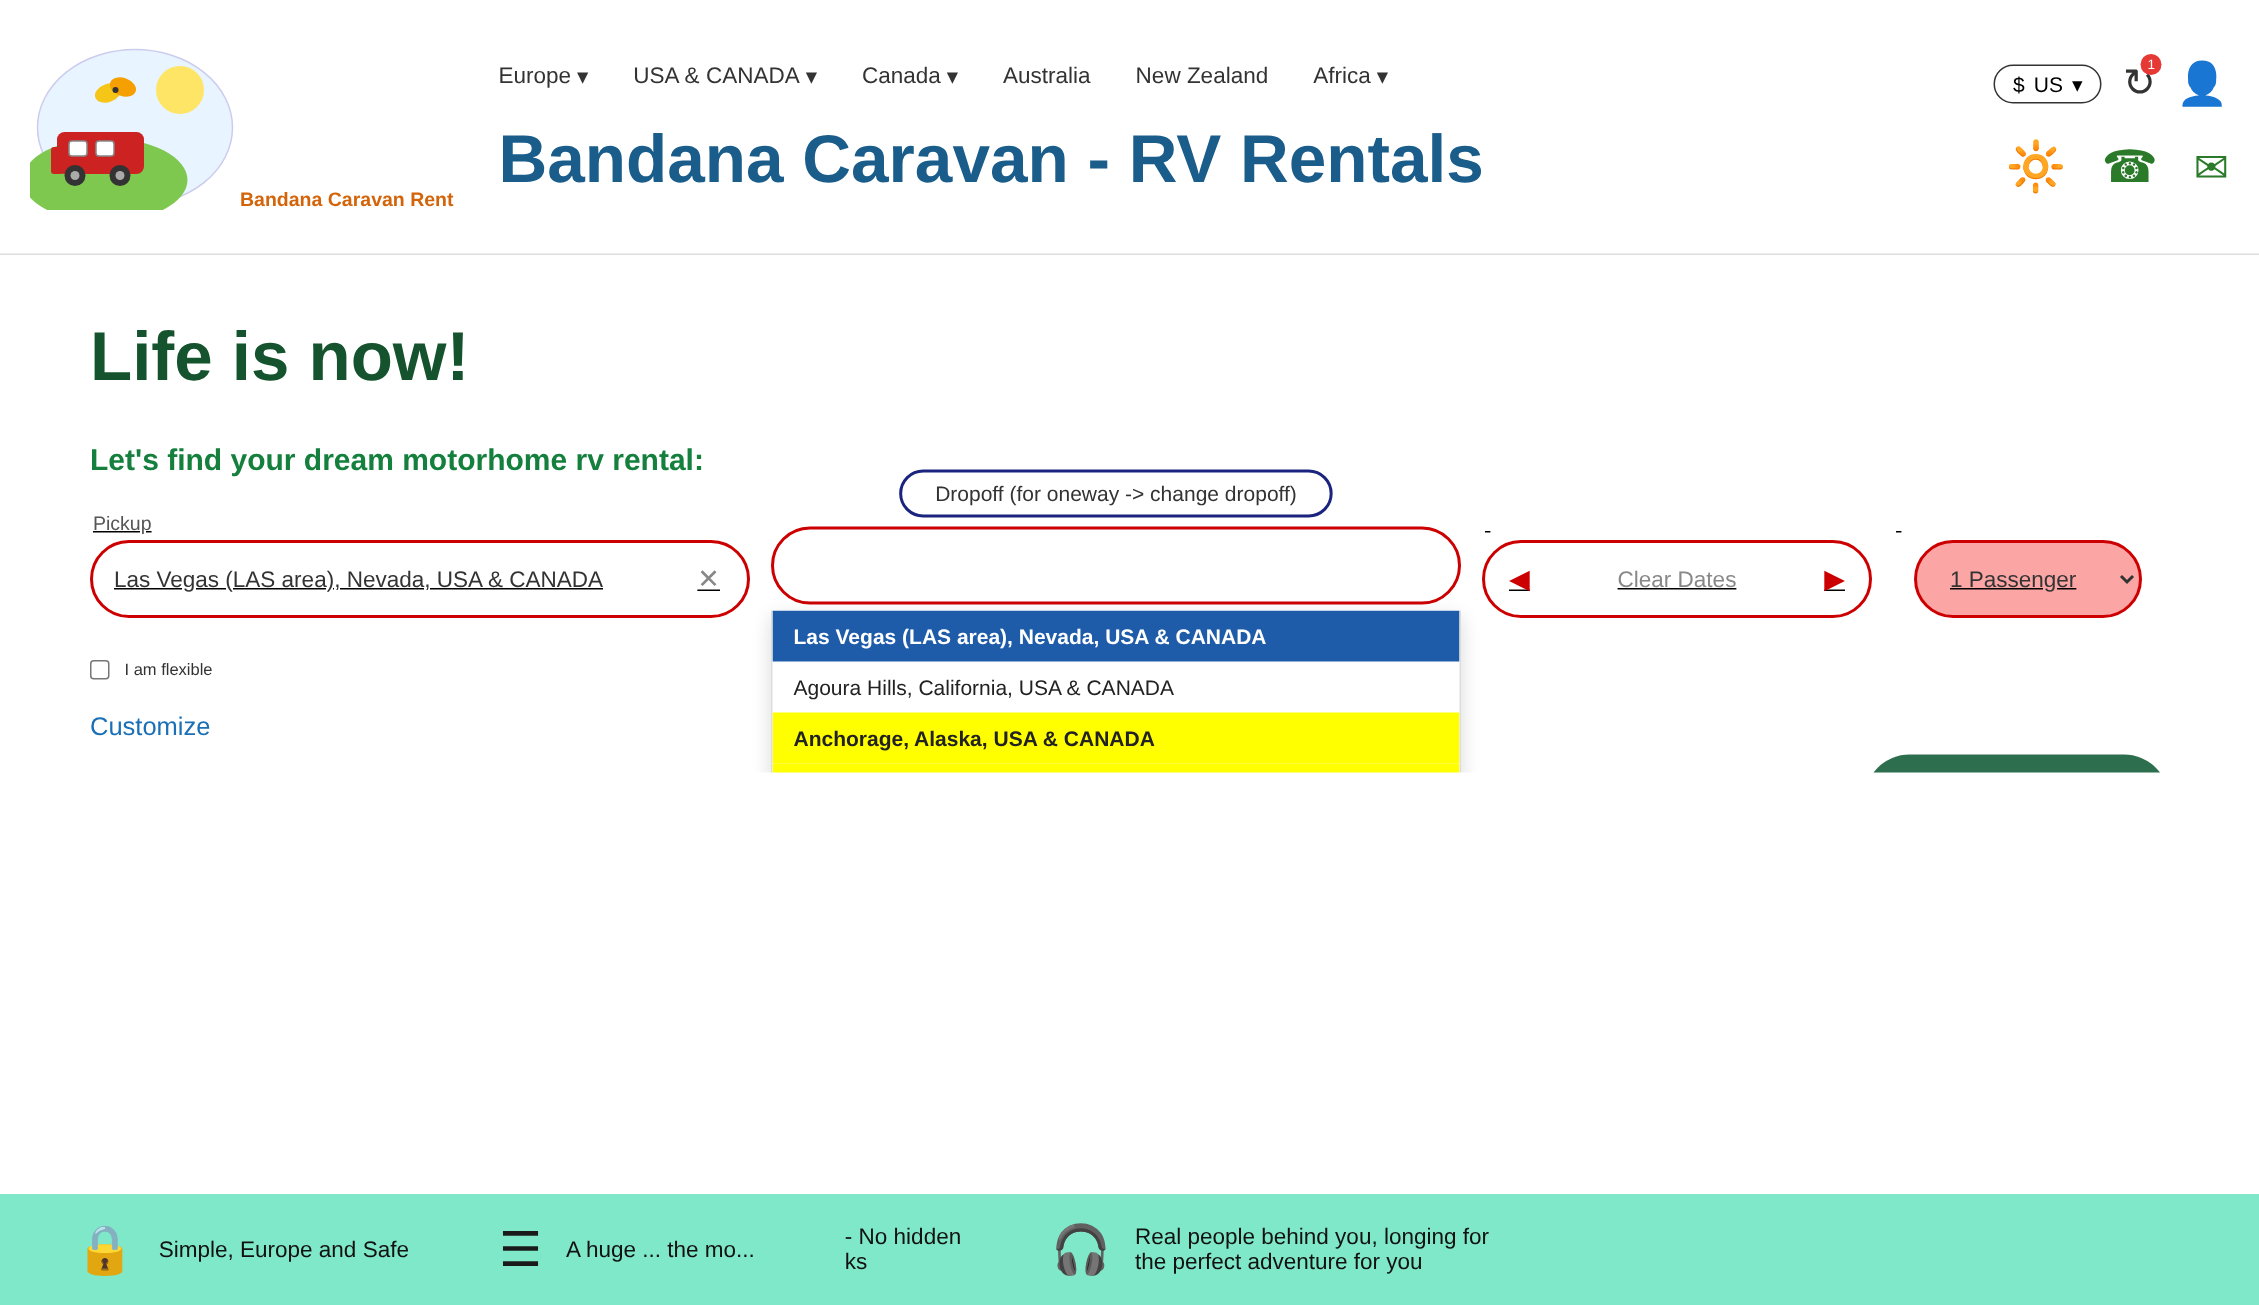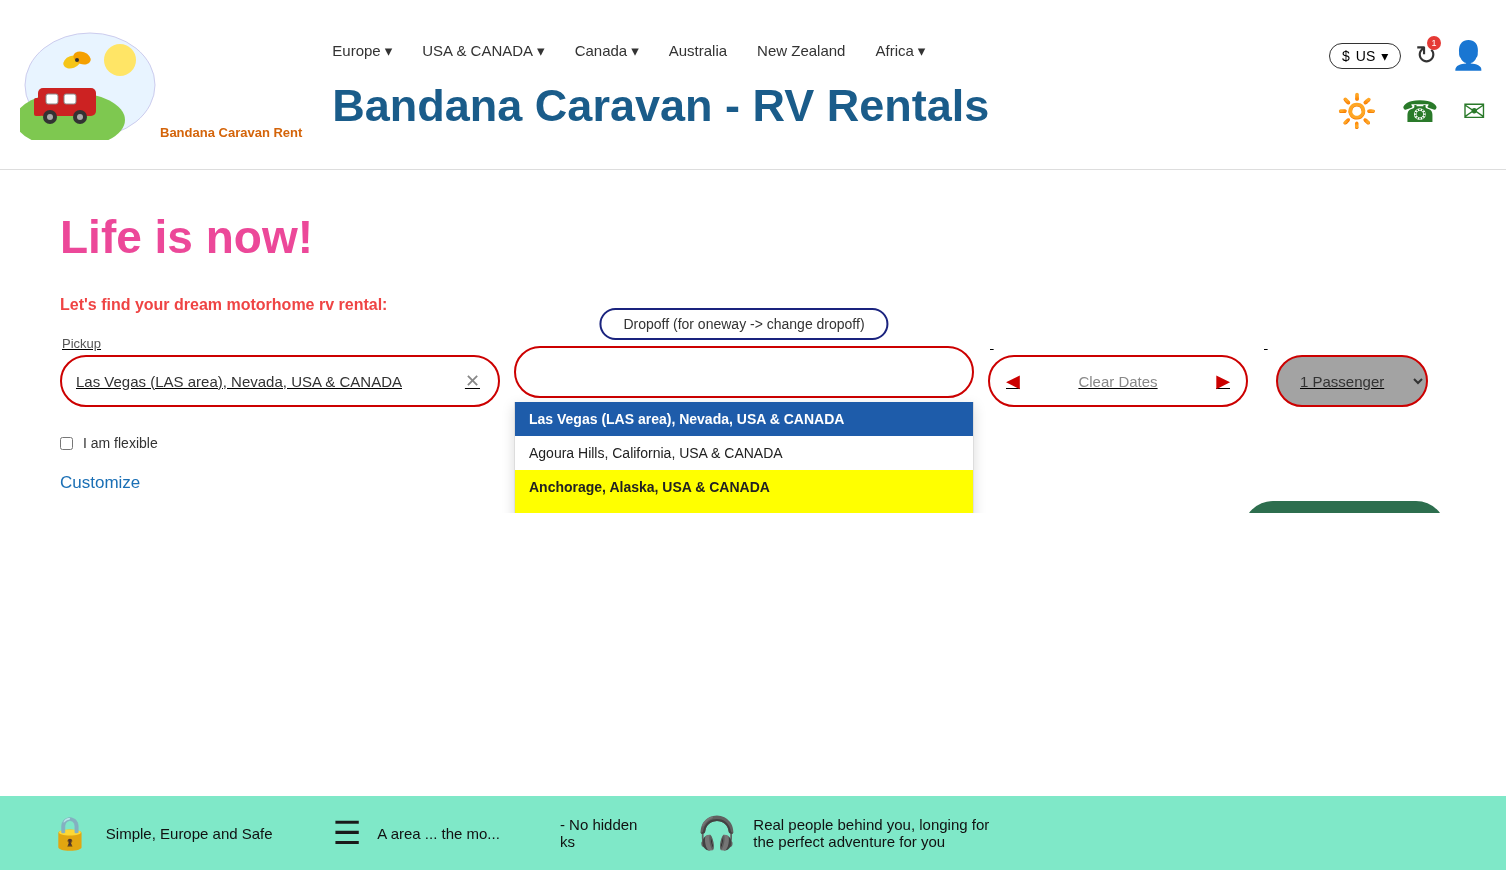--- a/index.html
+++ b/index.html
@@ -89,27 +89,27 @@
     .header-icon.phone { color: #2a7a2a; font-size: 30px; }
     .header-icon.mail { color: #2a7a2a; font-size: 28px; }
 
     
     .main-content {
       padding: 40px 60px 20px 60px;
     }
     .tagline {
       font-size: 46px;
       font-weight: 900;
-      color: #ec4899;
+      color: #14532d;
       margin-bottom: 4px;
     }
     .subtitle {
-      font-size: 16px;
+      font-size: 20px;
       font-weight: bold;
-      color: #ef4444;
+      color: #15803d;
       margin-bottom: 22px;
       margin-top: 32px;
     }
 
     
     .form-row {
       display: flex;
       align-items: center;
       gap: 0;
       position: relative;
@@ -249,35 +249,35 @@
       color: #888;
     }
     .passenger-select {
       margin-left: 14px;
       border: 2px solid #c00;
       border-radius: 30px;
       height: 52px;
       padding: 0 18px;
       font-size: 15px;
       color: #333;
-      background: #a3a3a3;
+      background: #fca5a5;
       cursor: pointer;
       min-width: 150px;
       appearance: auto;
     }
 
     
     .checkbox-row {
       display: flex;
       align-items: center;
       gap: 10px;
       margin-top: 28px;
     }
     .checkbox-label {
-      font-size: 14px;
+      font-size: 11px;
       color: #333;
     }
 
     
     .customize-link {
       color: #1a6fb5;
       font-size: 17px;
       margin-top: 22px;
       cursor: pointer;
       display: inline-block;
@@ -518,21 +518,21 @@
   </div>
 </div>
 
 <div class="footer-strip">
   <div class="footer-item">
     <span class="footer-icon">🔒</span>
     <span class="footer-text">Simple, Europe and Safe</span>
   </div>
   <div class="footer-item">
     <span class="footer-icon">☰</span>
-    <span class="footer-text">A area ... the mo...</span>
+    <span class="footer-text">A huge ... the mo...</span>
   </div>
   <div class="footer-item">
     <span class="footer-text">- No hidden<br>ks</span>
   </div>
   <div class="footer-item">
     <span class="footer-icon">🎧</span>
     <span class="footer-text">Real people behind you, longing for the perfect adventure for you</span>
   </div>
 </div>
 

